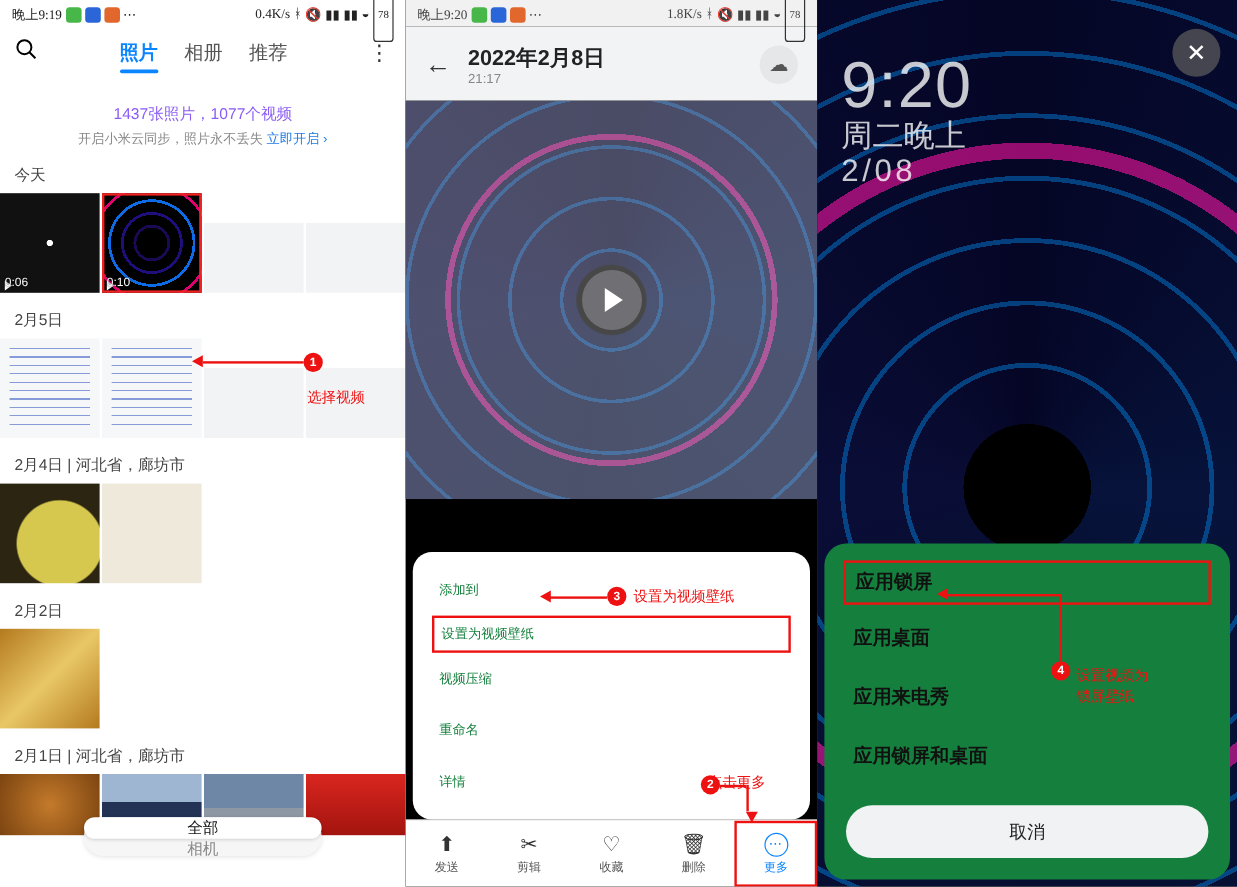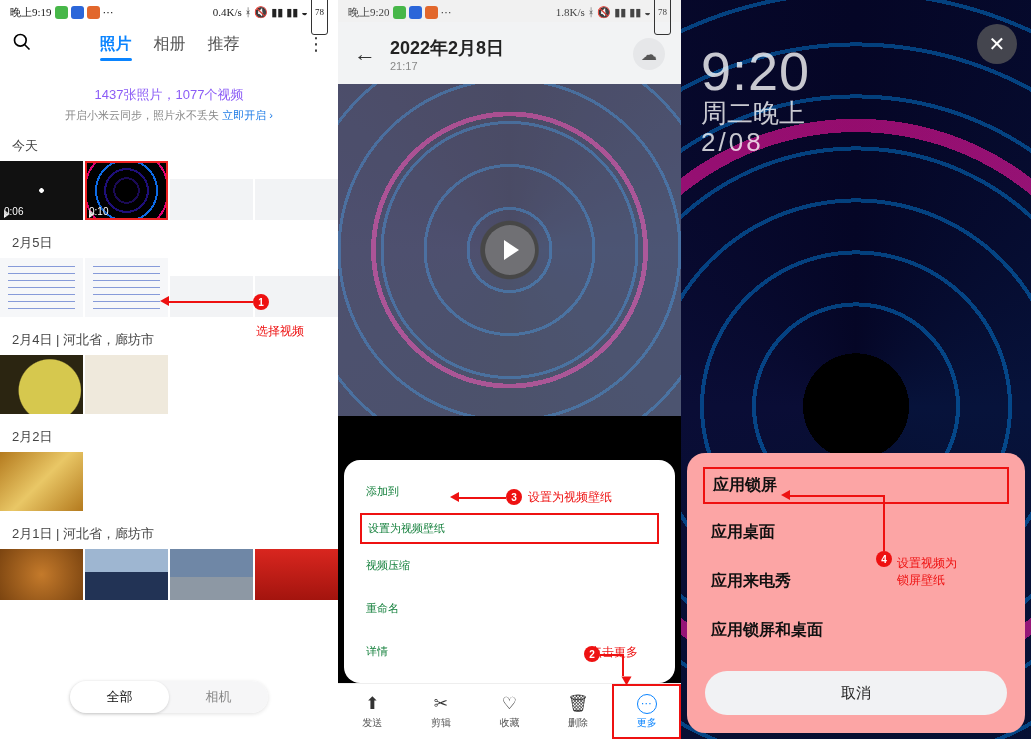--- a/index.html
+++ b/index.html
@@ -33,21 +33,21 @@
   .tab { color:#555; }
   .tab.active { color:#0a84ff; font-weight:600; position:relative;}
   .tab.active::after{content:""; position:absolute; left:0;right:0;bottom:-6px;height:3px;background:#0a84ff;border-radius:2px;}
   .dots { font-size:18px; color:#333; letter-spacing:1px;}
   .counts { text-align:center; margin-top:20px; font-size:13px; color:#8b5cf6;}
   .sync-line { text-align:center; font-size:11px; color:#888; margin-top:4px;}
   .sync-link { color:#1e7be6;}
   .sync-link::after{content:" ›";}
   .section-label{ font-size:13px; color:#444; padding:14px 12px 6px;}
   .thumbs { display:flex; flex-wrap:wrap; gap:2px;}
-  .thumb { width:83px; height:59px; position:relative; background:#cfd3d7; overflow:hidden;}
+  .thumb { width:83px; height:83px; position:relative; background:#cfd3d7; overflow:hidden;}
   .thumb.half{height:51px;}
   .thumb .dur{position:absolute; left:4px; bottom:3px; color:#fff; font-size:10px; text-shadow:0 0 2px #000;}
   .thumb .playdot{position:absolute; left:4px; bottom:2px; width:0;height:0;border-left:6px solid #fff;border-top:4px solid transparent;border-bottom:4px solid transparent;}
   .thumb.selected{outline:2px solid #e22; outline-offset:-2px;}
   
   .tunnel{background:radial-gradient(circle at 50% 50%, #000 0 22%, #1a0a55 22% 26%, #000 26% 40%, #1e0f7a 40% 44%, #000 44% 58%, #0d6be6 58% 62%, #000 62% 80%, #e00070 80% 84%,#000 84% 100%);}
   .splash{background:radial-gradient(circle at 50% 50%, #fff 0 4%, transparent 5%), #111;}
   .app-ui{background:linear-gradient(#fff 0 30%, #f2f3f5 30% 100%);}
   .text-blob{background:linear-gradient(#f6f7f9,#f6f7f9); }
   .text-blob::after{content:""; position:absolute; inset:8px; background:repeating-linear-gradient(#2b4fbf 0 1px, transparent 1px 7px); opacity:.55;}
@@ -56,20 +56,21 @@
   .goldcard{background:linear-gradient(135deg,#b47a1e,#e9c766 50%,#b47a1e);}
   .streetA{background:linear-gradient(#6f87a6 0 55%,#8d98a4 55% 100%);}
   .food{background:radial-gradient(circle at 50% 50%,#c47a2b,#7b4410);}
   .bridge{background:linear-gradient(#9eb6d1 0 45%,#235 45% 100%);}
   .redpromo{background:linear-gradient(#d9261f,#a3140e);}
 
   .bottom-pill{
     position:absolute; left:70px; right:70px; bottom:26px; height:32px;
     background:rgba(245,245,247,.95); border-radius:16px; display:flex;
     box-shadow:0 1px 4px rgba(0,0,0,.12);
+    flex-direction:column;
   }
   .bottom-pill .seg{flex:1; display:flex;align-items:center;justify-content:center; font-size:13px;color:#888;}
   .bottom-pill .seg.active{ background:#fff; border-radius:16px; color:#111; box-shadow:0 1px 3px rgba(0,0,0,.15); }
 
   
   .anno-badge{position:absolute; width:16px;height:16px;border-radius:50%;background:#e11;color:#fff;font-size:10px;display:flex;align-items:center;justify-content:center;font-weight:600;}
   .anno-text{position:absolute; font-size:12px; color:#e11; font-weight:500;}
   .anno-line{position:absolute; background:#e11;}
   .anno-line.h{height:2px;}
   .anno-line.v{width:2px;}
@@ -118,21 +119,21 @@
   .lock-bg::before{content:"";position:absolute;inset:0;
     background:radial-gradient(circle at 50% 55%, transparent 0 62%, rgba(225,10,130,.65) 62% 65%, transparent 65% 100%);
     mix-blend-mode:screen;
   }
   .close-btn{ position:absolute; right:14px; top:24px; width:40px;height:40px;border-radius:50%;
     background:rgba(80,80,85,.85); color:#fff; display:flex;align-items:center;justify-content:center; font-size:20px;}
   .lock-time{ position:absolute; left:20px; top:44px; color:rgba(255,255,255,.78); }
   .lock-time .hhmm{font-size:54px; font-weight:300; letter-spacing:1px; line-height:1;}
   .lock-time .line2{font-size:26px; font-weight:300; margin-top:-2px;}
   .lock-time .line3{font-size:26px; font-weight:300; letter-spacing:3px; margin-top:-4px;}
-  .apply-sheet{ position:absolute; left:6px; right:6px; bottom:6px; background:#fca5a5; border-radius:18px; padding:14px 0 12px;}
+  .apply-sheet{ position:absolute; left:6px; right:6px; bottom:6px; background:#15803d; border-radius:18px; padding:14px 0 12px;}
   .apply-sheet .arow{ padding:14px 24px; font-size:16px; font-weight:600; color:#111;}
   .apply-sheet .arow.boxed{ margin:0 16px 4px; padding:8px 10px; outline:2px solid #e11; outline-offset:-2px;}
   .cancel-btn{ margin:16px 18px 6px; height:44px; background:#f1f2f4; border-radius:22px; display:flex;align-items:center;justify-content:center; font-size:15px; color:#222; font-weight:500;}
 </style>
 </head>
 <body>
 
 <div class="panel p1">
   <div class="status-bar">
     <div class="status-left">

